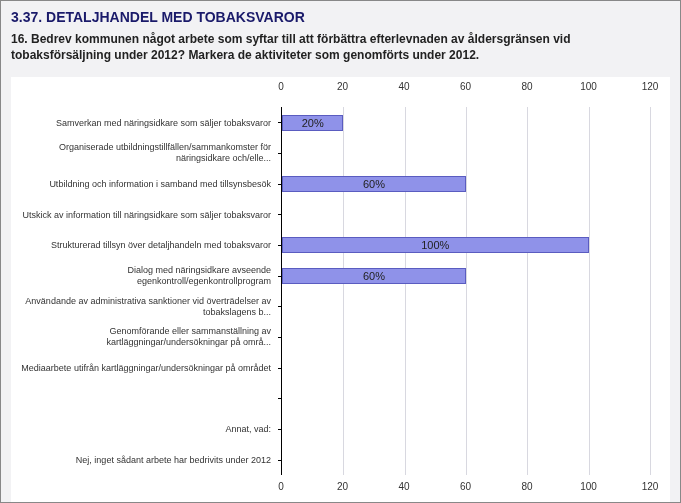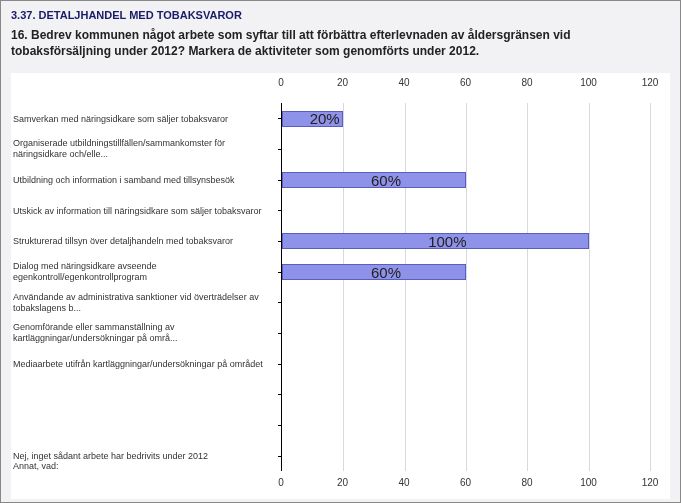--- a/index.html
+++ b/index.html
@@ -13,21 +13,21 @@
     font-family: Verdana, Geneva, sans-serif;
     font-size: 10px;
     color: #000;
     box-sizing: border-box;
     border: 1px solid #888;
   }
   .header {
     padding: 8px 10px 6px 10px;
   }
   .title {
-    font-size: 11px;
+    font-size: 14px;
     font-weight: bold;
     color: #1a1a6a;
     margin-bottom: 6px;
   }
   .question {
     font-size: 12px;
     font-weight: bold;
     color: #222;
     line-height: 1.35;
   }
@@ -72,21 +72,21 @@
     position: absolute;
     left: 0;
     top: 30px;
     bottom: 28px;
     width: 262px;
   }
   .cat-label {
     position: absolute;
     right: 0;
     width: 258px;
-    text-align: left;
+    text-align: right;
     font-size: 9px;
     color: #333;
     line-height: 1.2;
     transform: translateY(-50%);
     padding-right: 2px;
   }
   .cat-tick {
     position: absolute;
     left: -4px;
     width: 4px;
@@ -109,24 +109,23 @@
     box-sizing: border-box;
   }
   .bar-label {
     position: absolute;
     left: 0;
     top: 0;
     bottom: 0;
     display: flex;
     align-items: center;
     justify-content: center;
-    font-size: 15px;
+    font-size: 11px;
     color: #222;
     width: 100%;
-    margin-left: 12px;
   }
 </style>
 </head>
 <body>
 
 <div class="header">
   <div class="title">3.37. DETALJHANDEL MED TOBAKSVAROR</div>
   <div class="question">16. Bedrev kommunen något arbete som syftar till att förbättra efterlevnaden av åldersgränsen vid tobaksförsäljning under 2012? Markera de aktiviteter som genomförts under 2012.</div>
 </div>
 
@@ -143,21 +142,21 @@
   <div class="cat-labels" id="cat-labels">
       <div class="cat-label" style="top: 4.16667%;">Samverkan med näringsidkare som säljer tobaksvaror</div>
       <div class="cat-label" style="top: 12.5%;">Organiserade utbildningstillfällen/sammankomster för näringsidkare och/elle...</div>
       <div class="cat-label" style="top: 20.8333%;">Utbildning och information i samband med tillsynsbesök</div>
       <div class="cat-label" style="top: 29.1667%;">Utskick av information till näringsidkare som säljer tobaksvaror</div>
       <div class="cat-label" style="top: 37.5%;">Strukturerad tillsyn över detaljhandeln med tobaksvaror</div>
       <div class="cat-label" style="top: 45.8333%;">Dialog med näringsidkare avseende egenkontroll/egenkontrollprogram</div>
       <div class="cat-label" style="top: 54.1667%;">Användande av administrativa sanktioner vid överträdelser av tobakslagens b...</div>
       <div class="cat-label" style="top: 62.5%;">Genomförande eller sammanställning av kartläggningar/undersökningar på områ...</div>
       <div class="cat-label" style="top: 70.8333%;">Mediaarbete utifrån kartläggningar/undersökningar på området</div>
-      <div class="cat-label" style="top: 87.5%; margin-top: 41px;">Annat, vad:</div>
+      <div class="cat-label" style="top: 87.5%;">Annat, vad:</div>
       <div class="cat-label" style="top: 95.8333%;">Nej, inget sådant arbete har bedrivits under 2012</div>
     </div>
   <div class="plot" id="plot">
       <div class="gridline" style="left: 16.6667%;"></div>
       <div class="gridline" style="left: 33.3333%;"></div>
       <div class="gridline" style="left: 50%;"></div>
       <div class="gridline" style="left: 66.6667%;"></div>
       <div class="gridline" style="left: 83.3333%;"></div>
       <div class="gridline" style="left: 100%;"></div>
       <div class="cat-tick" style="top: calc(4.16667% - 0.5px);"></div>

